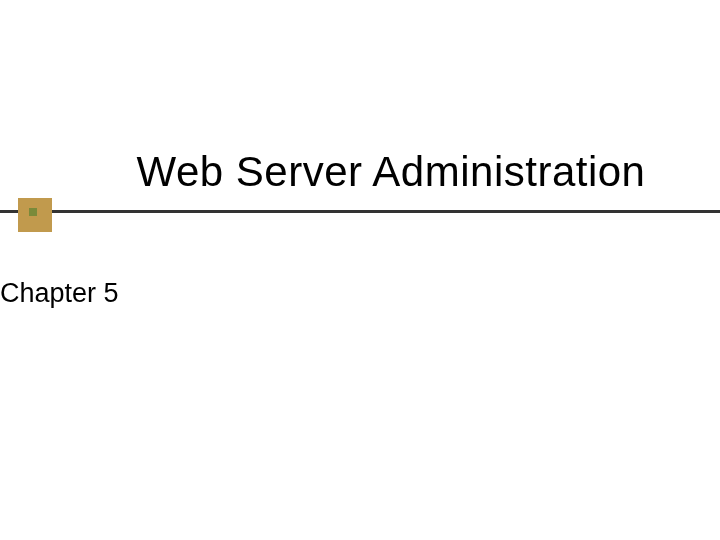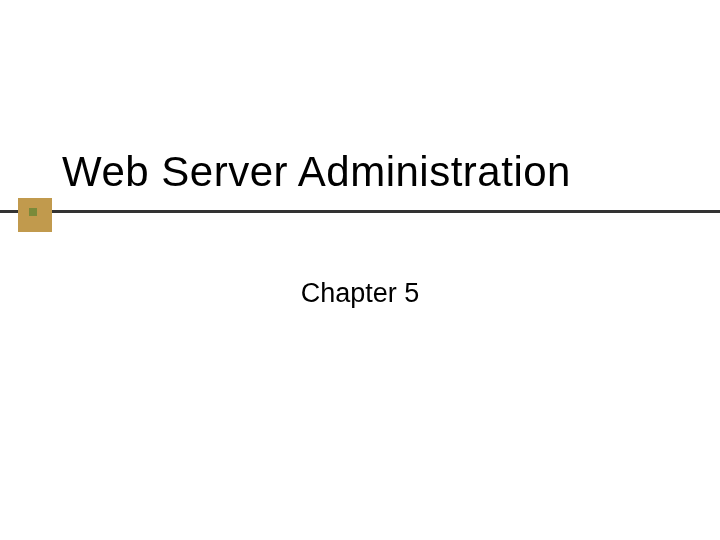--- a/index.html
+++ b/index.html
@@ -25,20 +25,21 @@
       top: 148px;
       left: 0;
       width: 100%;
     }
     .title-text {
       font-size: 42px;
       color: #000000;
       padding-left: 62px;
       font-weight: normal;
       letter-spacing: 0.5px;
+      text-align: center;
     }
     .horizontal-line {
       position: absolute;
       top: 210px;
       left: 0;
       width: 100%;
       height: 3px;
       background: #333333;
       z-index: 1;
     }
@@ -58,21 +59,21 @@
       width: 8px;
       height: 8px;
       background: #7a8a3a;
       z-index: 3;
     }
     .subtitle-area {
       position: absolute;
       top: 278px;
       left: 0;
       width: 100%;
-      text-align: center;
+      text-align: left;
     }
     .subtitle-line1 {
       font-size: 27px;
       color: #000000;
       margin-bottom: 6px;
     }
     .subtitle-line2 {
       font-size: 27px;
       color: #000000;
     }

